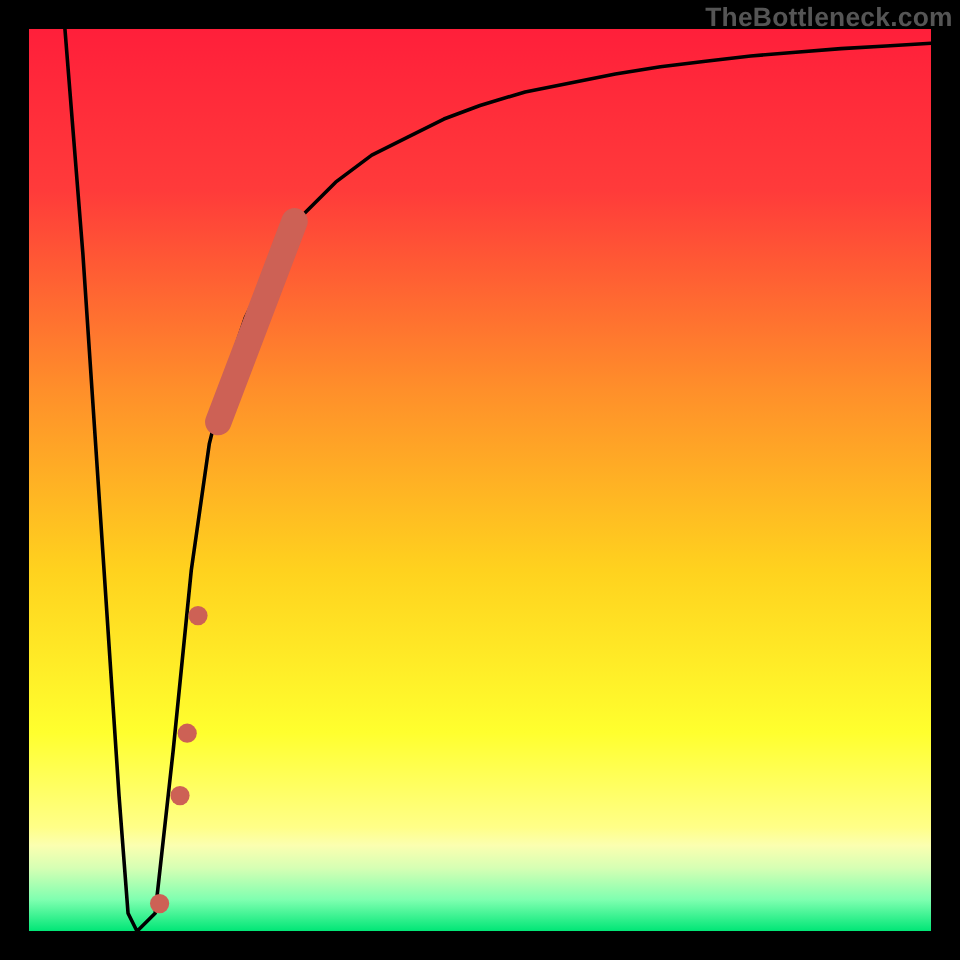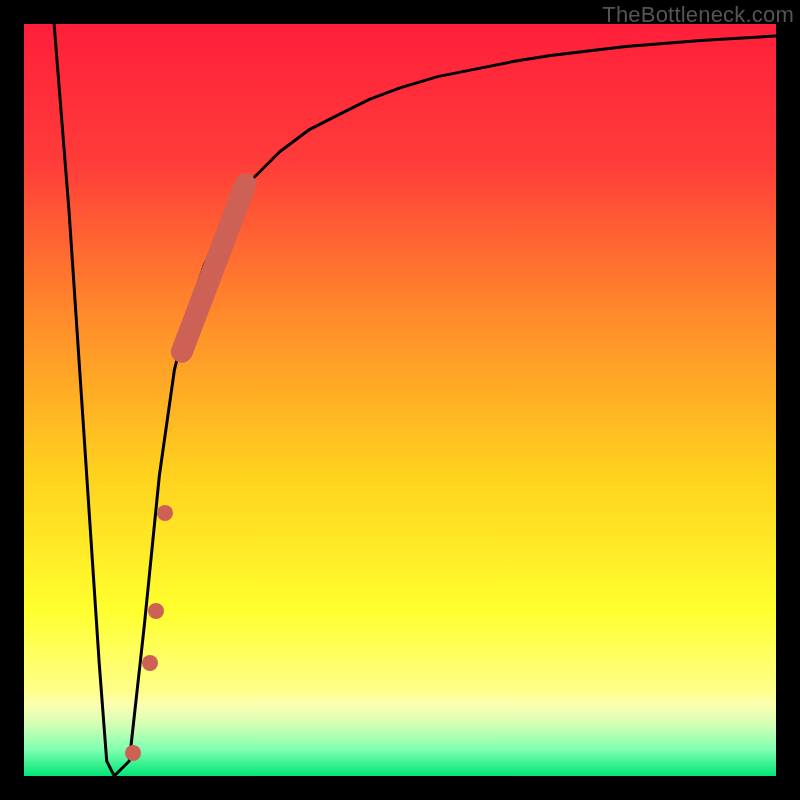--- a/index.html
+++ b/index.html
@@ -32,21 +32,21 @@
   .curve {
     position: absolute;
     left: 0; top: 0; width: 100%; height: 100%;
   }
   .watermark {
     position: absolute;
     top: 2px;
     right: 6px;
     color: #555;
     font-size: 22px;
-    font-weight: 400;
+    font-weight: 700;
     letter-spacing: 0.2px;
   }
   .dot {
     position: absolute;
     width: 16px; height: 16px;
     margin-left: -8px; margin-top: -8px;
     border-radius: 50%;
   }
   .capsule {
     position: absolute;

